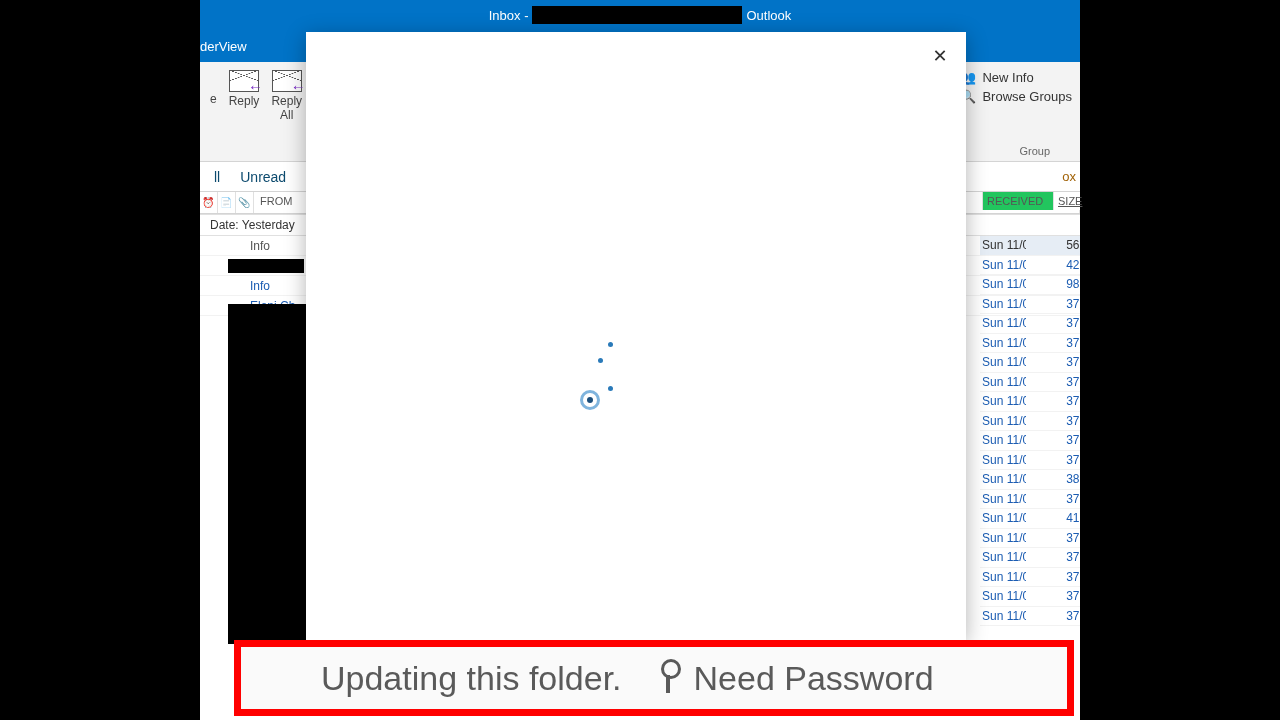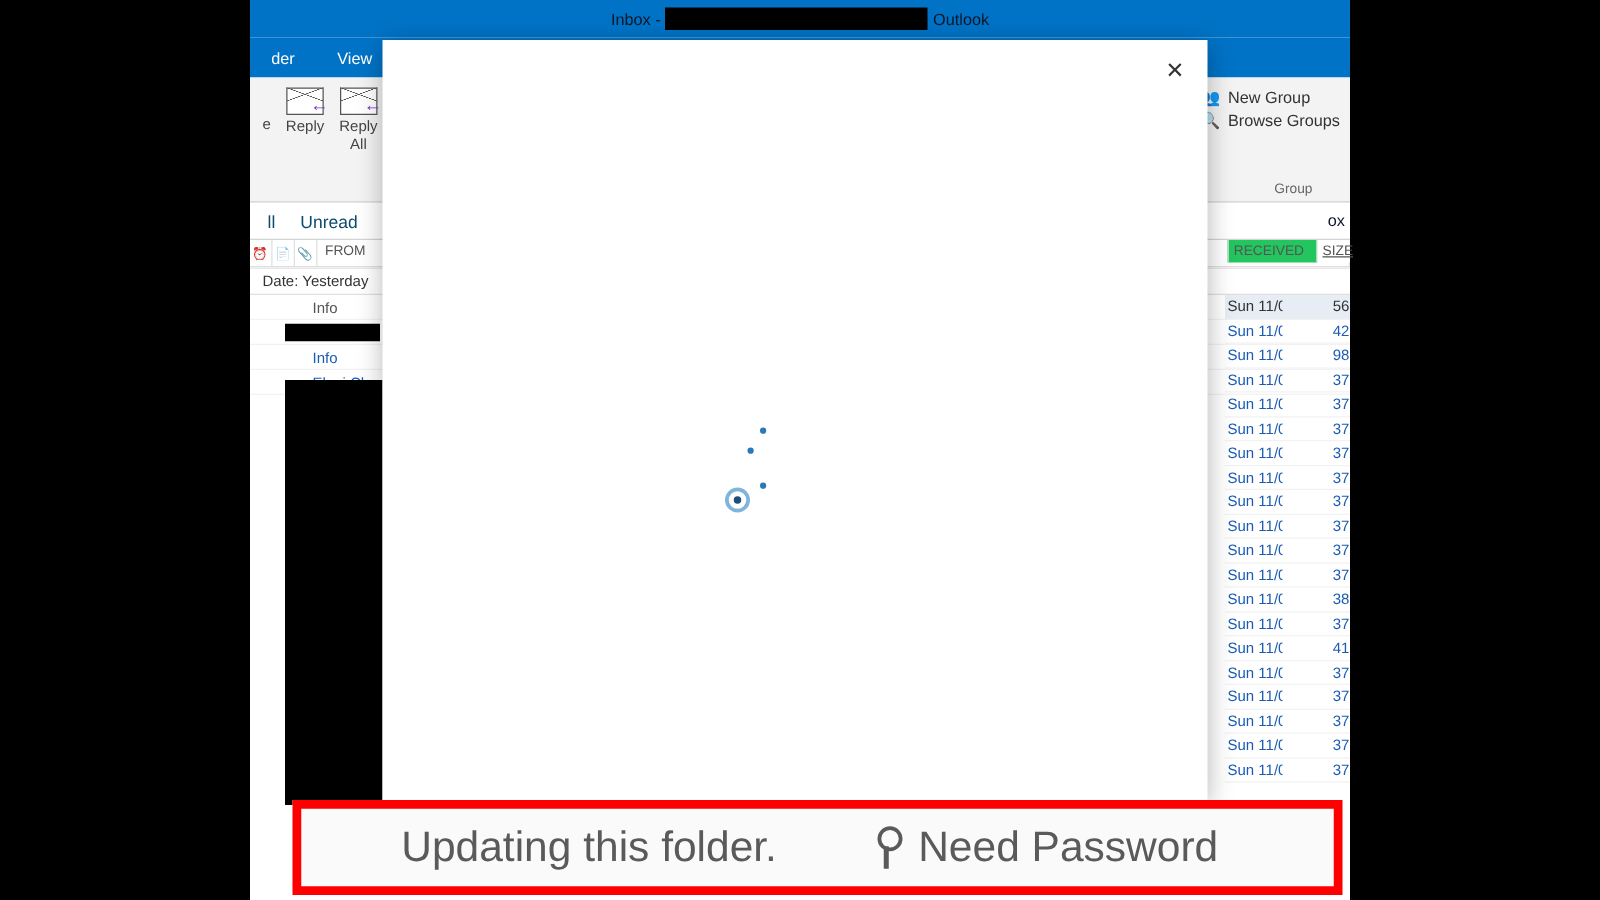--- a/index.html
+++ b/index.html
@@ -10,21 +10,21 @@
     left: 200px;
     top: 0;
     width: 880px;
     height: 720px;
     background: #fff;
   }
   
   .title-bar {
     height: 30px;
     background: #0173c7;
-    color: #0f172a;
+    color: #ffffff;
     font-size: 13px;
     display: flex;
     align-items: center;
     justify-content: center;
     position: relative;
   }
   .title-redacted {
     display: inline-block;
     width: 210px;
     height: 18px;
@@ -35,21 +35,21 @@
   
   .menu-bar {
     height: 32px;
     background: #0173c7;
     color: #fff;
     font-size: 13px;
     display: flex;
     align-items: center;
     padding-left: 0;
   }
-  .menu-item { padding: 0 17px; }
+  .menu-item { padding: 0 0; }
   
   .ribbon {
     height: 100px;
     background: #f3f3f3;
     border-bottom: 1px solid #d4d4d4;
     display: flex;
     align-items: flex-start;
     padding: 6px 4px;
     position: relative;
   }
@@ -118,21 +118,21 @@
   .filter-bar {
     height: 30px;
     display: flex;
     align-items: center;
     font-size: 14px;
     padding-left: 4px;
     border-bottom: 1px solid #d4d4d4;
     position: relative;
   }
   .filter-item { padding: 0 10px; color: #0c4a6e; }
-  .filter-right { position: absolute; right: 4px; color: #0f172a; font-size: 13px; text-align: center; }
+  .filter-right { position: absolute; right: 4px; color: #a16207; font-size: 13px; text-align: center; }
   
   .col-headers {
     height: 22px;
     display: flex;
     font-size: 11px;
     color: #555;
     border-bottom: 1px solid #d4d4d4;
     background: #fff;
     position: relative;
   }
@@ -289,25 +289,25 @@
     top: 640px;
     width: 840px;
     height: 76px;
     border: 7px solid #ff0000;
     background: #fafafa;
     display: flex;
     align-items: center;
     font-size: 34px;
     color: #5a5a5a;
     padding: 0 30px;
-    gap: 77px;
+    gap: 36px;
     z-index: 100;
   }
   .status-updating { flex: 0 0 auto; padding-left: 50px; }
-  .status-needpw { display: flex; align-items: center; gap: 16px; }
+  .status-needpw { display: flex; gap: 16px; }
   .key-icon {
     width: 20px; height: 34px; position: relative;
   }
   .key-icon::before {
     content: '';
     position: absolute;
     top: 0; left: 3px;
     width: 14px; height: 14px;
     border: 3px solid #5a5a5a;
     border-radius: 50%;
@@ -354,21 +354,21 @@
       <div class="envelope-icon">
           <span class="arrow-left">←</span>
         </div>
       <span>Reply</span>
       <span>All</span>
     </div>
 
     <div class="ribbon-right">
       <div class="ribbon-right-item">
         <span class="people-icon">👥</span>
-        <span>New Group</span>
+        <span>New Info</span>
       </div>
       <div class="ribbon-right-item">
         <span class="search-icon-mini">🔍</span>
         <span>Browse Groups</span>
       </div>
     </div>
     <div class="ribbon-group-label">Group</div>
   </div>
 
   <div class="filter-bar">

